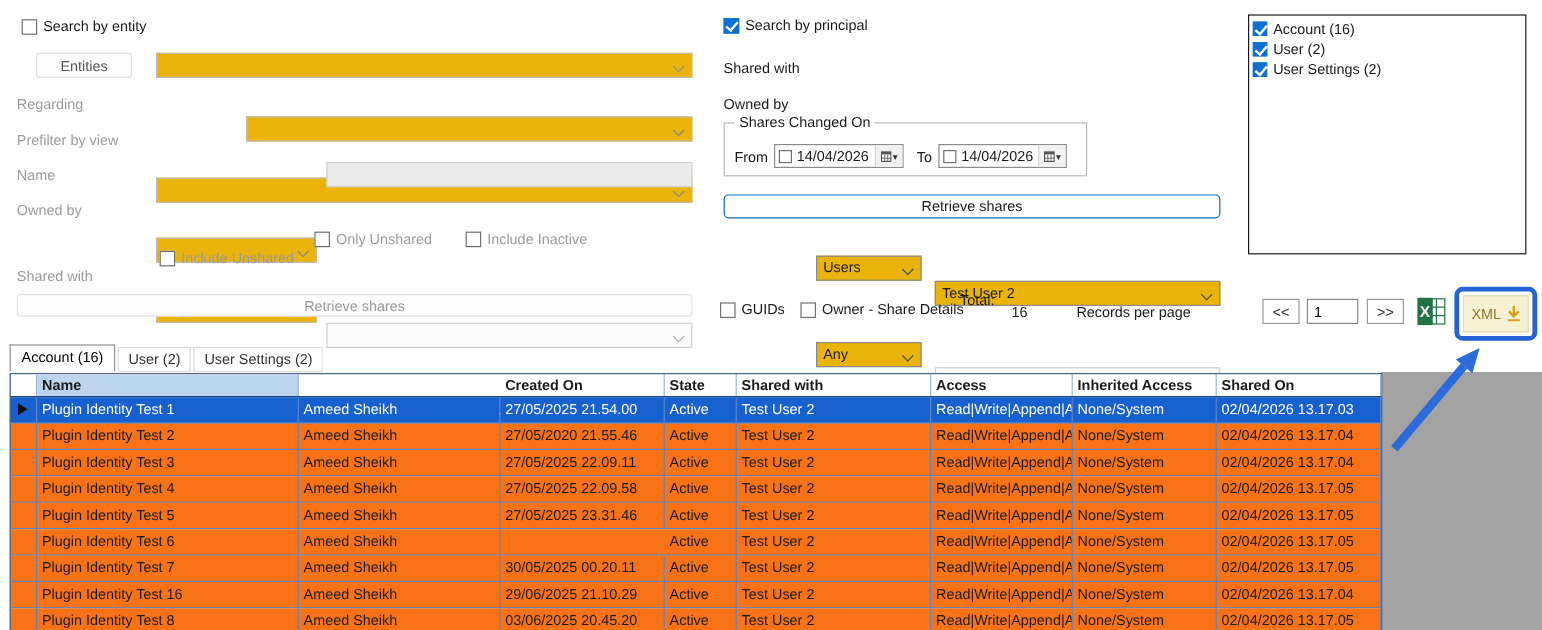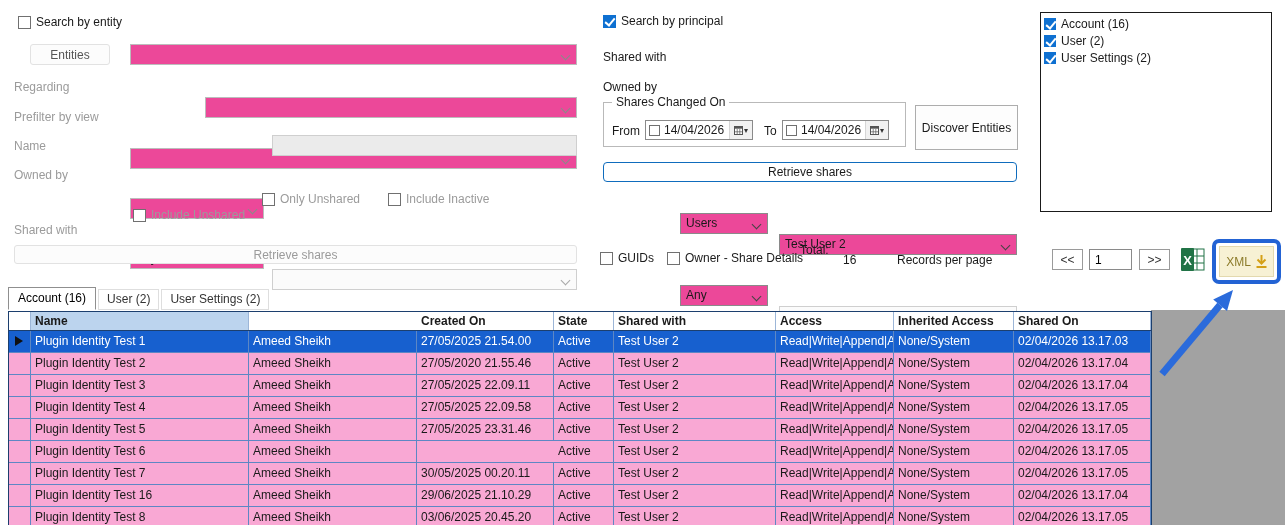--- a/index.html
+++ b/index.html
@@ -6,21 +6,21 @@
   body{font-family:"Liberation Sans",sans-serif;background:#ffffff}
   #screen{position:relative;width:1285px;height:525px;background:#fff;overflow:hidden;font-size:12px;color:#1a1a1a}
   .abs{position:absolute}
   .lbl{font-size:12px;white-space:nowrap;color:#1a1a1a}
   .lbl.dis{color:#9b9b9b}
   .cbrow{display:inline-flex;align-items:center;gap:5px;cursor:default}
   .cb{display:inline-block;width:13px;height:13px;border:1px solid #707070;background:#fff;flex:none;position:relative}
   .cb.small{width:11px;height:11px}
   .cb.checked{background:#0e70d1;border-color:#0e70d1}
   .cb.checked::after{content:"";position:absolute;left:3px;top:0;width:4px;height:8px;border:solid #fff;border-width:0 2px 2px 0;transform:rotate(40deg)}
-  .combo{position:relative;background:#ec4899;border:1px solid #8a8a8a;height:21px;line-height:19px;padding:0 18px 0 5px;font-size:12px;overflow:hidden;white-space:nowrap}
+  .combo{position:relative;background:#eab308;border:1px solid #8a8a8a;height:21px;line-height:19px;padding:0 18px 0 5px;font-size:12px;overflow:hidden;white-space:nowrap}
   .combo::after{content:"";position:absolute;right:7px;top:7px;width:6px;height:6px;border:solid #444;border-width:0 0 1.5px 1.5px;transform:rotate(-45deg)}
   .combo.lt{border-color:#bcbcbc}
   .combo.lt::after{border-color:#8a8a8a}
   .combo.dis{background:#fbfbfb;border-color:#cfcfcf;color:#9b9b9b}
   .combo.dis::after{border-color:#a8a8a8}
   .tbox{background:#fff;border:1px solid #8a8a8a;height:21px;line-height:19px;padding:0 5px;font-size:12px;font-family:"Liberation Sans",sans-serif}
   .tbox.dis{background:#ebebeb;border-color:#cfcfcf}
   .btn{display:flex;align-items:center;justify-content:center;background:#fdfdfd;border:1px solid #c9c9c9;font-size:12px;font-family:"Liberation Sans",sans-serif;color:#1a1a1a;cursor:default}
   .btn.flatgray{color:#9b9b9b;background:#fcfcfc;border:1px solid #e2e2e2;border-radius:3px}
   .btn.blueborder{border:1px solid #0f6cbd;border-radius:4px;background:#fff}
@@ -34,21 +34,21 @@
   .lb-item{display:flex;align-items:center;gap:5px;height:17px;padding-left:1px}
   .lb-item .cb{width:12px;height:12px}
   .tabs{position:absolute;left:8px;top:289px;display:flex;align-items:flex-end;gap:2px;height:21px}
   .tab{padding:2px 8px 3px;font-size:12px;white-space:nowrap;border:1px solid #dedede;background:#fff;color:#333}
   .tab.active{border:1px solid #8f8f8f;border-bottom:1px solid #fff;background:#fff;padding:3px 9px 4px;color:#000}
   .grid{position:absolute;left:8px;top:311px;width:1144px;border:1px solid #1c3f6e;background:#fff;z-index:2}
   .g-header{display:flex;height:19px;border-bottom:1px solid #1c3f6e;background:#fff}
   .g-hcell{border-right:1px solid #9cb6d8;padding:2px 4px 0;font-size:12px;font-weight:bold;overflow:hidden;white-space:nowrap;flex:none}
   .g-hcell.selcol{width:22px}
   .g-hcell.sorted{background:#bcd4ee}
-  .g-row{display:flex;height:22px;border-bottom:1px solid #5d87c4;background:#f9a8d4}
+  .g-row{display:flex;height:22px;border-bottom:1px solid #5d87c4;background:#f97316}
   .g-row.selected{background:#1760cf;color:#fff}
   .g-sel{width:22px;flex:none;border-right:1px solid #5d87c4;position:relative}
   .tri{position:absolute;left:6px;top:5px;width:0;height:0;border-left:8px solid #101010;border-top:5px solid transparent;border-bottom:5px solid transparent}
   .g-cell{flex:none;padding:0 4px;line-height:21px;font-size:12px;overflow:hidden;white-space:nowrap;border-right:1px solid #5d87c4}
   .graypanel{position:absolute;left:1151px;top:310px;width:134px;height:215px;background:#a2a2a2;z-index:1}
   .xml-highlight{position:absolute;left:1212px;top:239px;width:69px;height:45px;border:4px solid #2363d4;border-radius:7px;z-index:3;display:flex;align-items:center;justify-content:center;background:#fff}
   .xml-btn{width:55px;height:31px;background:#f7f1d4;border:1px solid #e3d9ae;display:flex;align-items:center;justify-content:center;gap:5px;color:#8c7b2a;font-size:12px;cursor:default}
   .arrow-svg{position:absolute;left:1145px;top:282px;z-index:3}
 </style>
 </head>
@@ -137,21 +137,20 @@
           <rect x="0.5" y="0.5" width="8" height="8" fill="#fff" stroke="#555"></rect>
           <rect x="0.5" y="0.5" width="8" height="2.2" fill="#555"></rect>
           <line x1="3.2" y1="3" x2="3.2" y2="9" stroke="#555" stroke-width="0.7"></line>
           <line x1="5.8" y1="3" x2="5.8" y2="9" stroke="#555" stroke-width="0.7"></line>
           <line x1="0" y1="5.8" x2="9" y2="5.8" stroke="#555" stroke-width="0.7"></line>
         </svg>
       <span>▾</span>
     </span>
   </div>
 
-  <button class="abs btn" style="left:915px;top:105px;width:103px;height:45px;border-color:#adadad">Discover Entities</button>
 
   <button class="abs btn blueborder" style="left:603px;top:162px;width:414px;height:20px">Retrieve shares</button>
 
   <div class="listbox" id="entity-listbox">
       <div class="lb-item">
         <span class="cb checked"></span>
         <span class="lbl">Account (16)</span>
       </div>
       <div class="lb-item">
         <span class="cb checked"></span>

